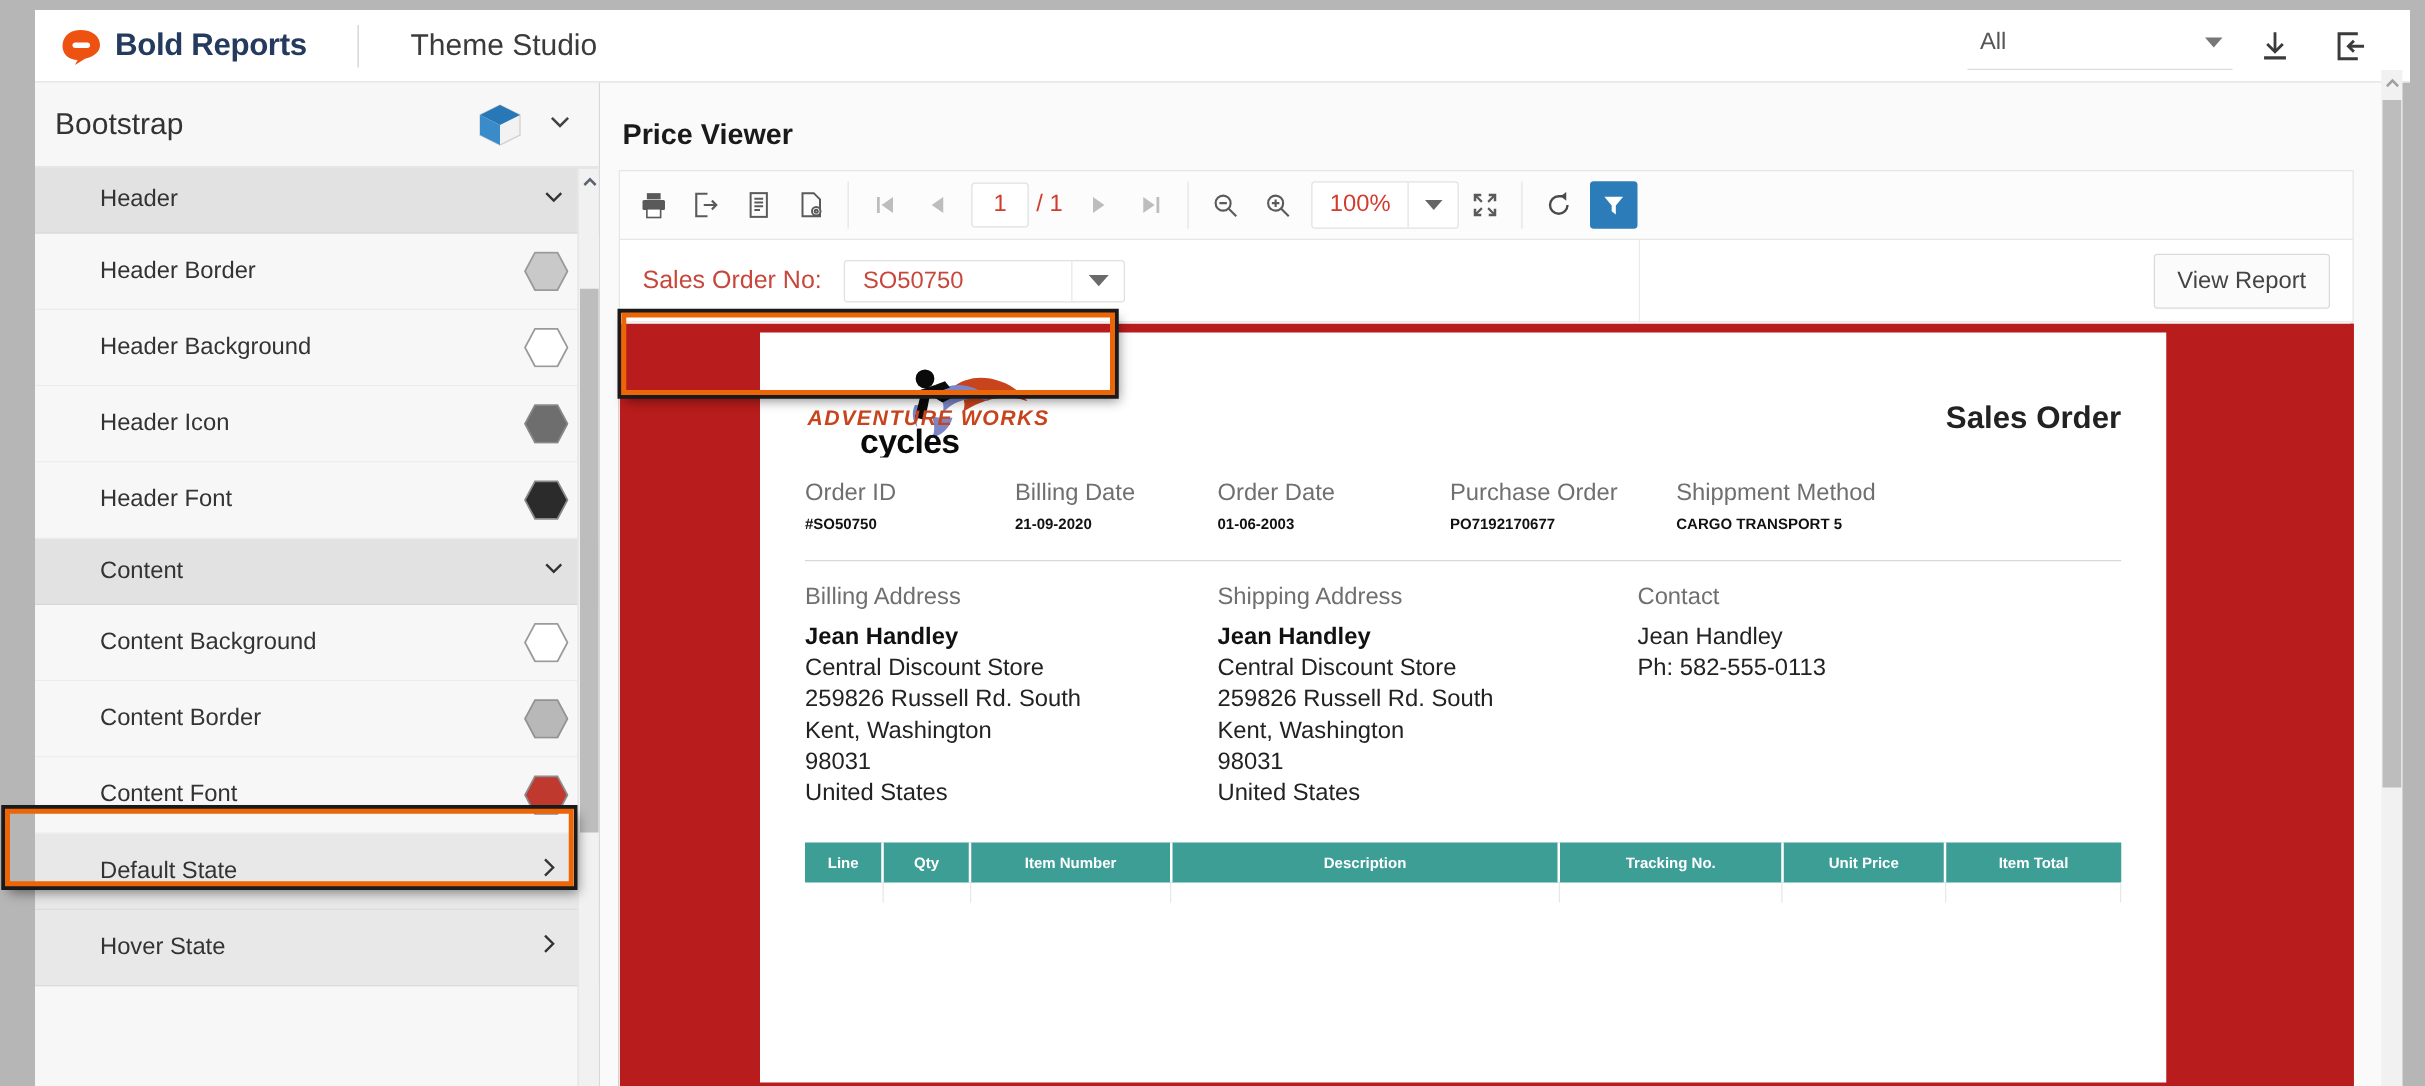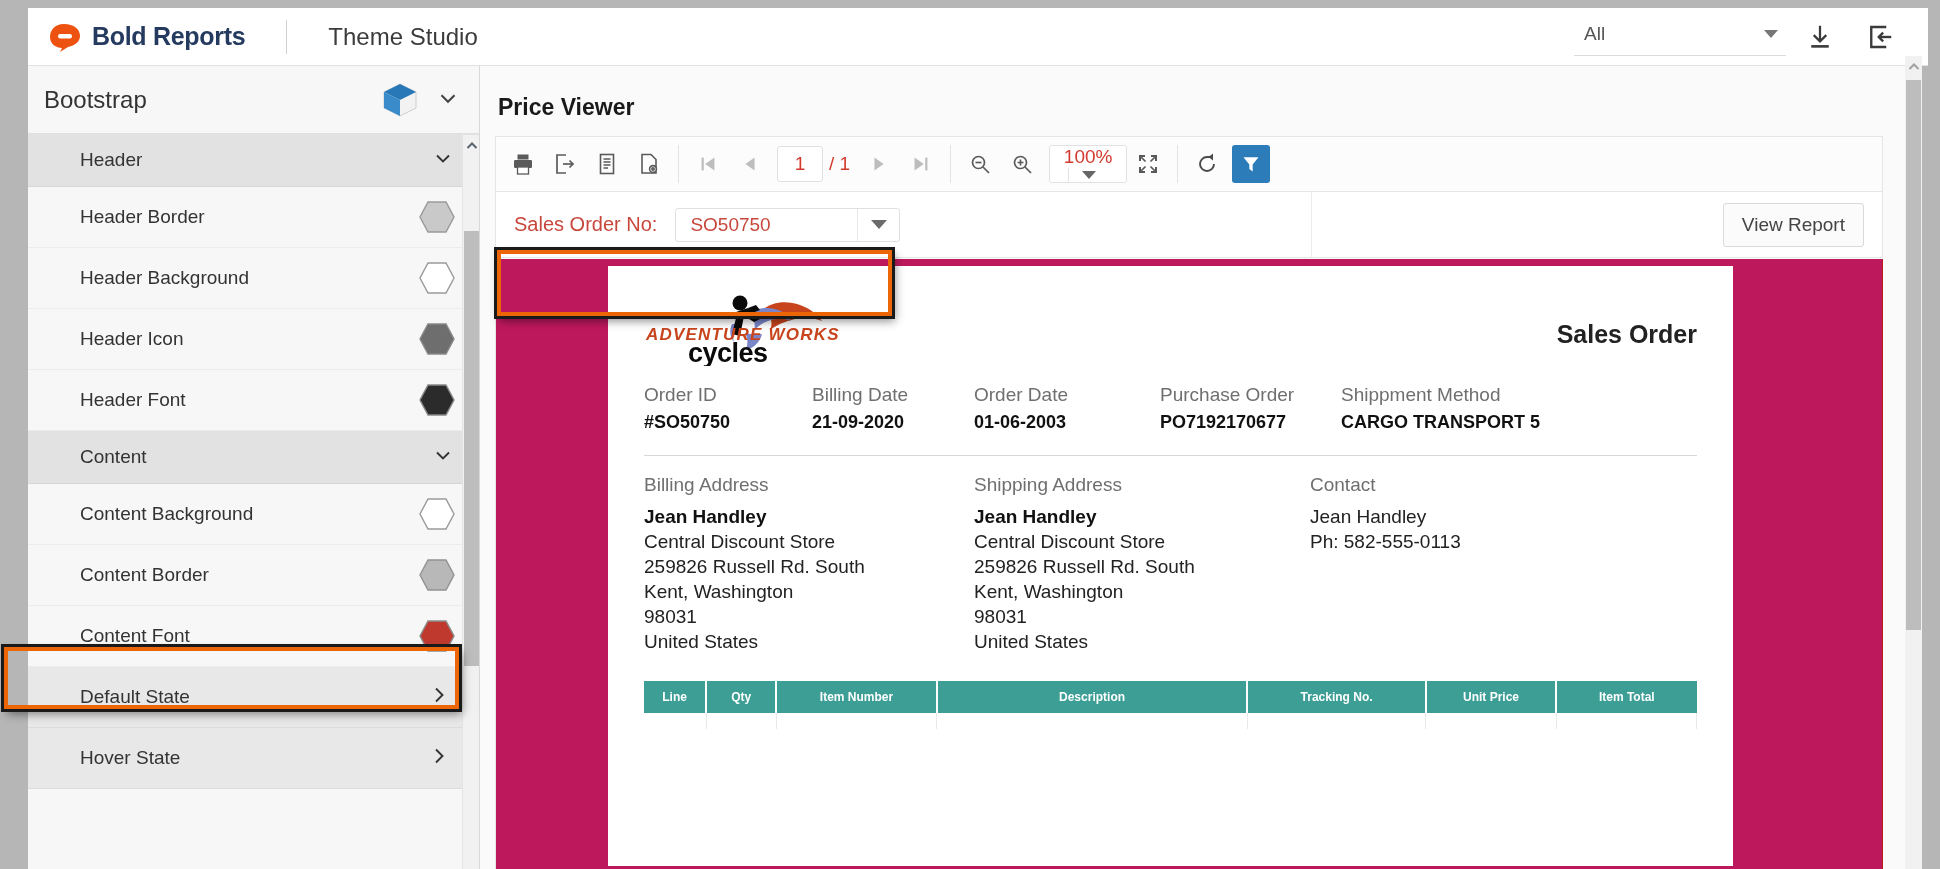--- a/index.html
+++ b/index.html
@@ -195,21 +195,21 @@
     background: #fff;
     display: flex; align-items: center; justify-content: center;
     font-size: 19px; color: #d23b2e;
     margin: 0 6px;
   }
   .page-total { font-size: 19px; color: #d23b2e; margin-right: 8px; }
   .zoom-box {
     display: flex; align-items: center;
     border: 1px solid #e2e2e2; border-radius: 3px;
     background: #fff;
-    height: 38px; margin-left: 6px; flex-direction: column;
+    height: 38px; margin-left: 6px;
   }
   .zoom-val {
     width: 76px; text-align: center;
     font-size: 19px; color: #d23b2e;
   }
   .zoom-drop {
     width: 40px; height: 100%;
     border-left: 1px solid #e2e2e2;
     display: flex; align-items: center; justify-content: center;
   }
@@ -255,23 +255,23 @@
     background: #fbfbfb;
     padding: 10px 18px;
     font-size: 19px; color: #444;
   }
   .vr-sep { width:1px; height:66px; background:#ececec; margin-left:auto; }
 
   
   .rv-canvas {
     position: absolute;
     left: 0; right: 0; top: 123px; bottom: 0;
-    background: #be185d;
+    background: #b91c1c;
     border-left: 1px solid #e6e6e6;
-    border-right: 1px solid #b91c1c;
+    border-right: 3px solid #b91c1c;
     overflow: hidden;
   }
   .report-page {
     position: absolute;
     left: 112px; top: 7px;
     width: 1125px;
     min-height: 600px;
     background: #ffffff;
     padding: 22px 36px 0 36px;
   }
@@ -287,21 +287,21 @@
     margin-top: 18px;
     align-items: center;
   }
   .fcol { flex: 0 0 auto; }
   .fcol.c1 { width: 168px; }
   .fcol.c2 { width: 162px; }
   .fcol.c3 { width: 186px; }
   .fcol.c4 { width: 181px; }
   .fcol.c5 { width: 230px; }
   .flabel { font-size: 19px; color: #6f6f6f; }
-  .fvalue { font-size: 18px; color: #111; font-weight: bold; margin-top: 6px; }
+  .fvalue { font-size: 12px; color: #111; font-weight: bold; margin-top: 6px; }
   .hr { height: 1px; background: #d8d8d8; margin: 22px 0 18px 0; }
 
   .addr-row { display: flex; }
   .acol { flex: 0 0 auto; }
   .acol.a1 { width: 330px; }
   .acol.a2 { width: 336px; }
   .addr-title { font-size: 19px; color: #6f6f6f; margin-bottom: 10px; }
   .addr-name { font-size: 19px; color: #111; font-weight: bold; }
   .addr-line { font-size: 19px; color: #222; margin-top: 3px; }
 

